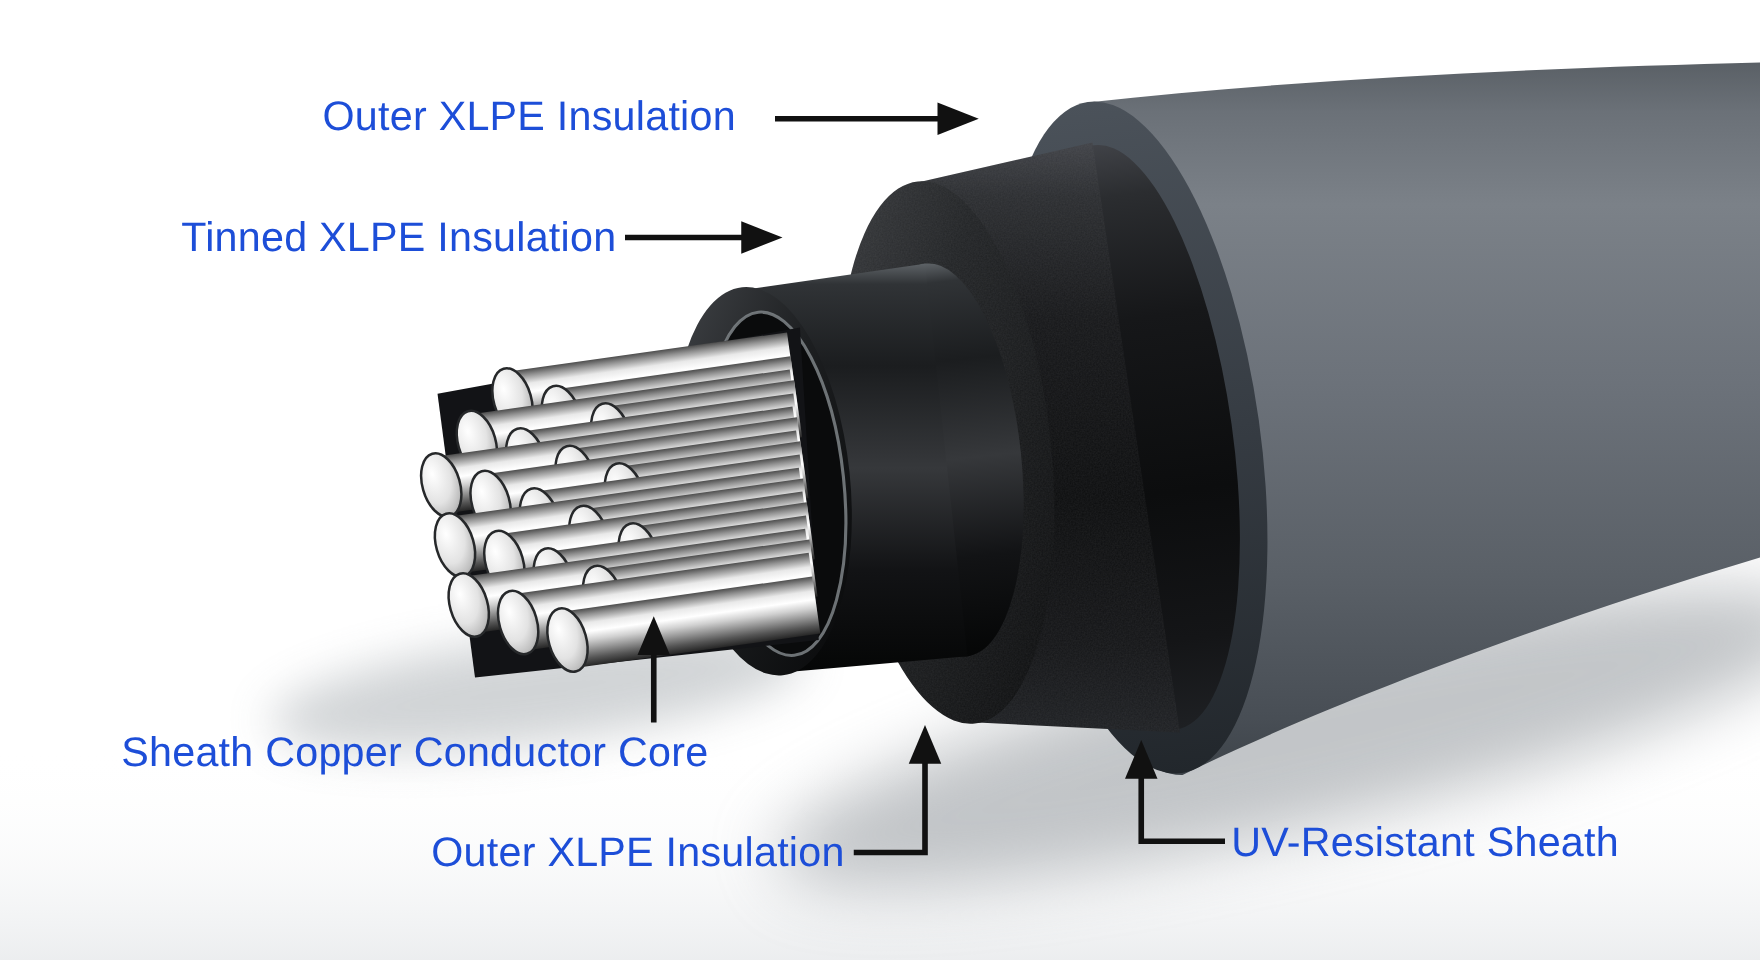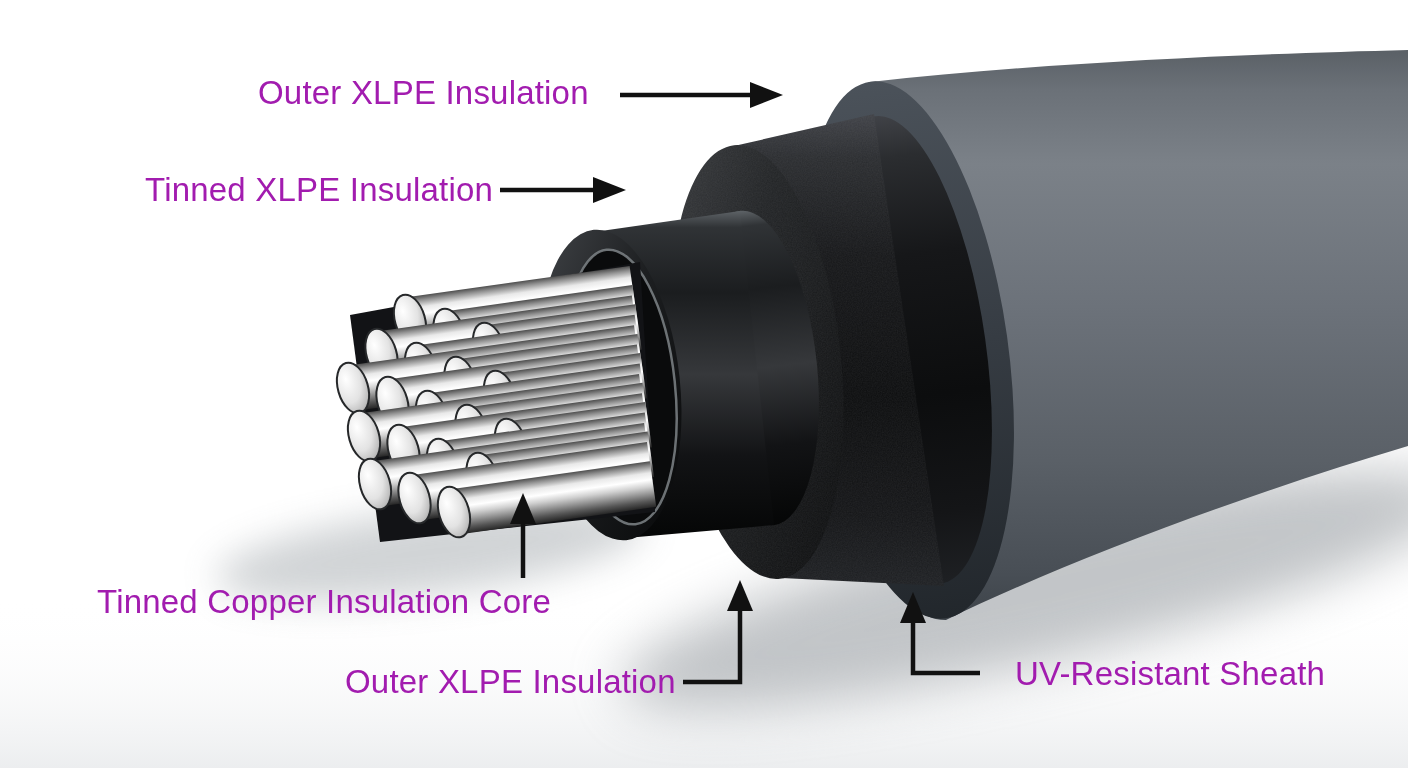--- a/index.html
+++ b/index.html
@@ -5,21 +5,21 @@
   html,body { margin:0; padding:0; background:#fff; }
   #stage {
     position:relative; width:1408px; height:768px; overflow:hidden;
     background:#ffffff;
     font-family:"Liberation Sans", sans-serif;
   }
   #art { position:absolute; inset:0; }
   .label {
     position:absolute;
     font-size:33px; line-height:36px; font-weight:400;
-    color:#a21caf; letter-spacing:0.2px; white-space:nowrap;
+    color:#1d4ed8; letter-spacing:0.2px; white-space:nowrap;
   }
 </style>
 </head>
 <body>
 
 <div id="stage">
 
   <svg id="art" viewBox="0 0 1408 768" width="1408" height="768">
     <defs>
       <linearGradient id="sheathBody" x1="0" y1="0" x2="0" y2="1">
@@ -226,16 +226,16 @@
       </g>
       <g>
         <path d="M 980,673 L 913,673 L 913,619"></path>
         <polygon points="913,592 900,623 926,623" fill="#111111" stroke="none"></polygon>
       </g>
     </g>
   </svg>
 
   <div class="label" style="left:258px; top:75px;">Outer XLPE Insulation</div>
   <div class="label" style="left:145px; top:172px;">Tinned XLPE Insulation</div>
-  <div class="label" style="left:97px; top:584px;">Tinned Copper Insulation Core</div>
+  <div class="label" style="left:97px; top:584px;">Sheath Copper Conductor Core</div>
   <div class="label" style="left:345px; top:664px;">Outer XLPE Insulation</div>
-  <div class="label" style="left:985px; top:656px;margin-left:30px;">UV-Resistant Sheath</div>
+  <div class="label" style="left:985px; top:656px;">UV-Resistant Sheath</div>
 </div>
 
 </body></html>

